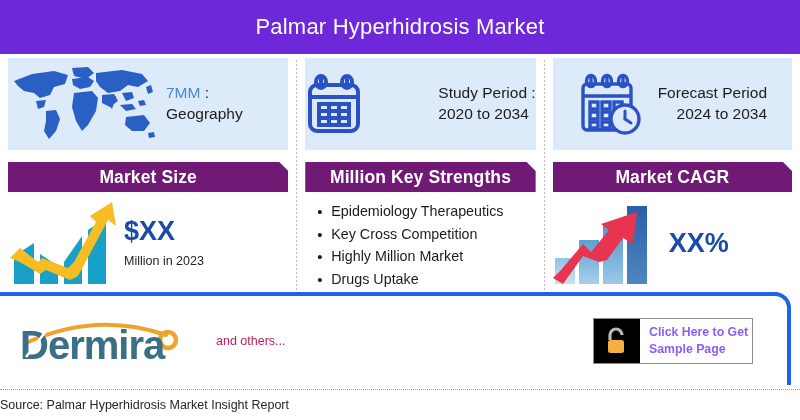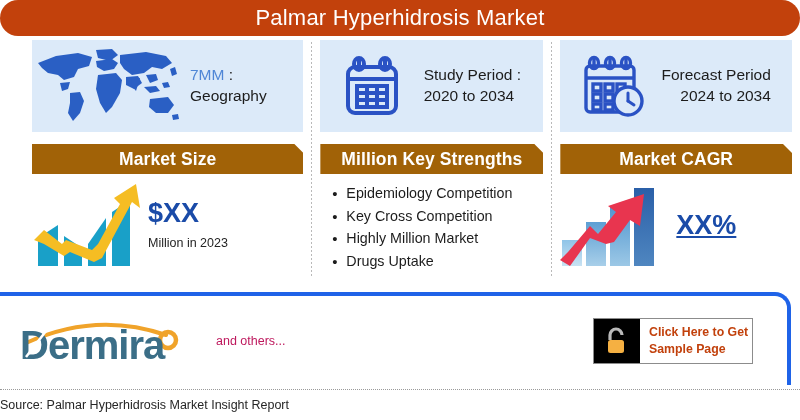--- a/index.html
+++ b/index.html
@@ -4,70 +4,70 @@
 <style>
   * { margin:0; padding:0; box-sizing:border-box; }
   body {
     width:800px; height:420px; overflow:hidden;
     background:#ffffff;
     font-family:"Liberation Sans", sans-serif;
     position:relative;
   }
   
   .titlebar {
-    height:36px; background:#c2410c;
-    display:flex; align-items:center; justify-content:center;border-radius:23px;
+    height:54px; background:#6d28d9;
+    display:flex; align-items:center; justify-content:center;
   }
   .titlebar .title {
     color:#ffffff; font-size:22px; font-weight:400; letter-spacing:.2px;
   }
   
   .cols {
-    display:flex; height:246px; background:#fff;padding-left:24px;
+    display:flex; height:246px; background:#fff;
   }
   .col { position:relative; }
   .col-a { width:297px; }
   .col-b { width:247px; }
   .col-c { width:256px; }
   .vdiv {
     width:1px; align-self:stretch; margin:6px 0 4px 0;
     background-image:linear-gradient(to bottom,#b9b9b9 0 2px, transparent 2px 4px);
     background-size:1px 4px; background-repeat:repeat-y;
   }
   
   .info {
     background:#dceaf9; margin:4px 8px 0 8px; height:92px;
     display:flex; align-items:center; gap:6px;
   }
   .info-a { padding-left:2px; }
-  .info-b { justify-content:center; gap:23px; }
+  .info-b { justify-content:space-between; gap:23px; }
   .info-c { justify-content:center; gap:14px; }
   .info-text { font-size:15.5px; color:#1c1c1c; line-height:1.33; }
   .info-text .hl { color:#4f86d6; }
   .info-text.ctr { text-align:right; }
   
   .ribbon-wrap { margin:12px 8px 0 8px; }
   .ribbon {
-    background:#a16207; height:30px; color:#fff;
+    background:#701a75; height:30px; color:#fff;
     font-size:17.5px; font-weight:bold; letter-spacing:.1px;
     display:flex; align-items:center; justify-content:center;
     -webkit-clip-path:polygon(0 0, calc(100% - 9px) 0, 100% 9px, 100% 100%, 0 100%);
     clip-path:polygon(0 0, calc(100% - 9px) 0, 100% 9px, 100% 100%, 0 100%);
   }
   
   .colbody { margin-top:8px; padding:0 8px; }
   .metric { display:flex; align-items:center; gap:4px; }
   .metric-txt .big {
     font-size:27px; font-weight:bold; color:#1a4ba8; line-height:1;
   }
   .metric-txt .sub {
     font-size:12.5px; color:#242424; margin-top:9px;
   }
   .cagr-txt .big {
-    font-size:27px; font-weight:bold; color:#1a4ba8; line-height:1;text-decoration:underline;
+    font-size:27px; font-weight:bold; color:#1a4ba8; line-height:1;
   }
   
   ul.bullets { list-style:none; padding-left:26px; }
   ul.bullets li {
     font-size:14.3px; color:#1c1c1c; line-height:1.58; position:relative;
   }
   ul.bullets li:before {
     content:"\2022"; position:absolute; left:-14px; font-size:15px;
   }
   
@@ -84,21 +84,21 @@
   .cta {
     margin-left:auto; margin-right:22px;
     width:160px; height:46px; border:1.5px solid #8c8c8c;
     display:flex; align-items:stretch; background:#fff;
   }
   .cta-ico {
     width:46px; background:#000; display:flex; align-items:center; justify-content:center;
   }
   .cta-lbl {
     flex:1; display:flex; align-items:center; padding-left:9px;
-    font-size:12.3px; font-weight:bold; color:#c2410c; line-height:1.35;
+    font-size:12.3px; font-weight:bold; color:#8b5cf6; line-height:1.35;
   }
   
   .footer {
     position:absolute; left:0; top:389px; width:800px; height:31px;
     border-top:1.5px dotted #9a9a9a;
     display:flex; align-items:center; padding:0 0;
   }
   .footer .src { font-size:12.5px; color:#262626; }
   .brand { margin-left:auto; display:flex; align-items:center; gap:2px; }
   .brand .bmark {
@@ -211,21 +211,21 @@
         <div>2020 to 2034</div>
       </div>
     </div>
 
     <div class="ribbon-wrap">
       <div class="ribbon">Million Key Strengths</div>
     </div>
 
     <div class="colbody">
       <ul class="bullets">
-        <li>Epidemiology Competition</li>
+        <li>Epidemiology Therapeutics</li>
         <li>Key Cross Competition</li>
         <li>Highly Million Market</li>
         <li>Drugs Uptake</li>
       </ul>
     </div>
   </div>
 
   <div class="vdiv"></div>
 
   <div class="col col-c">

